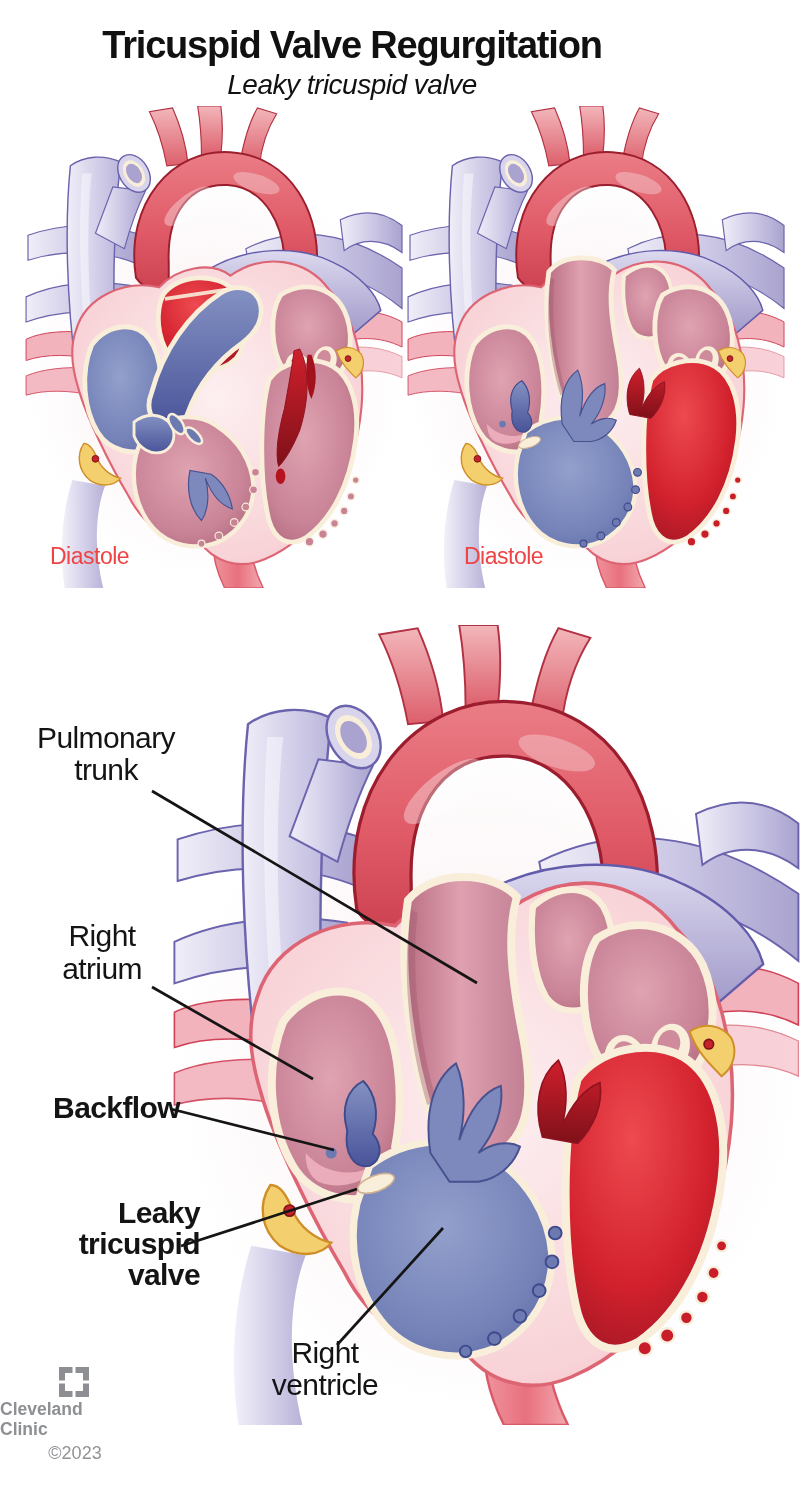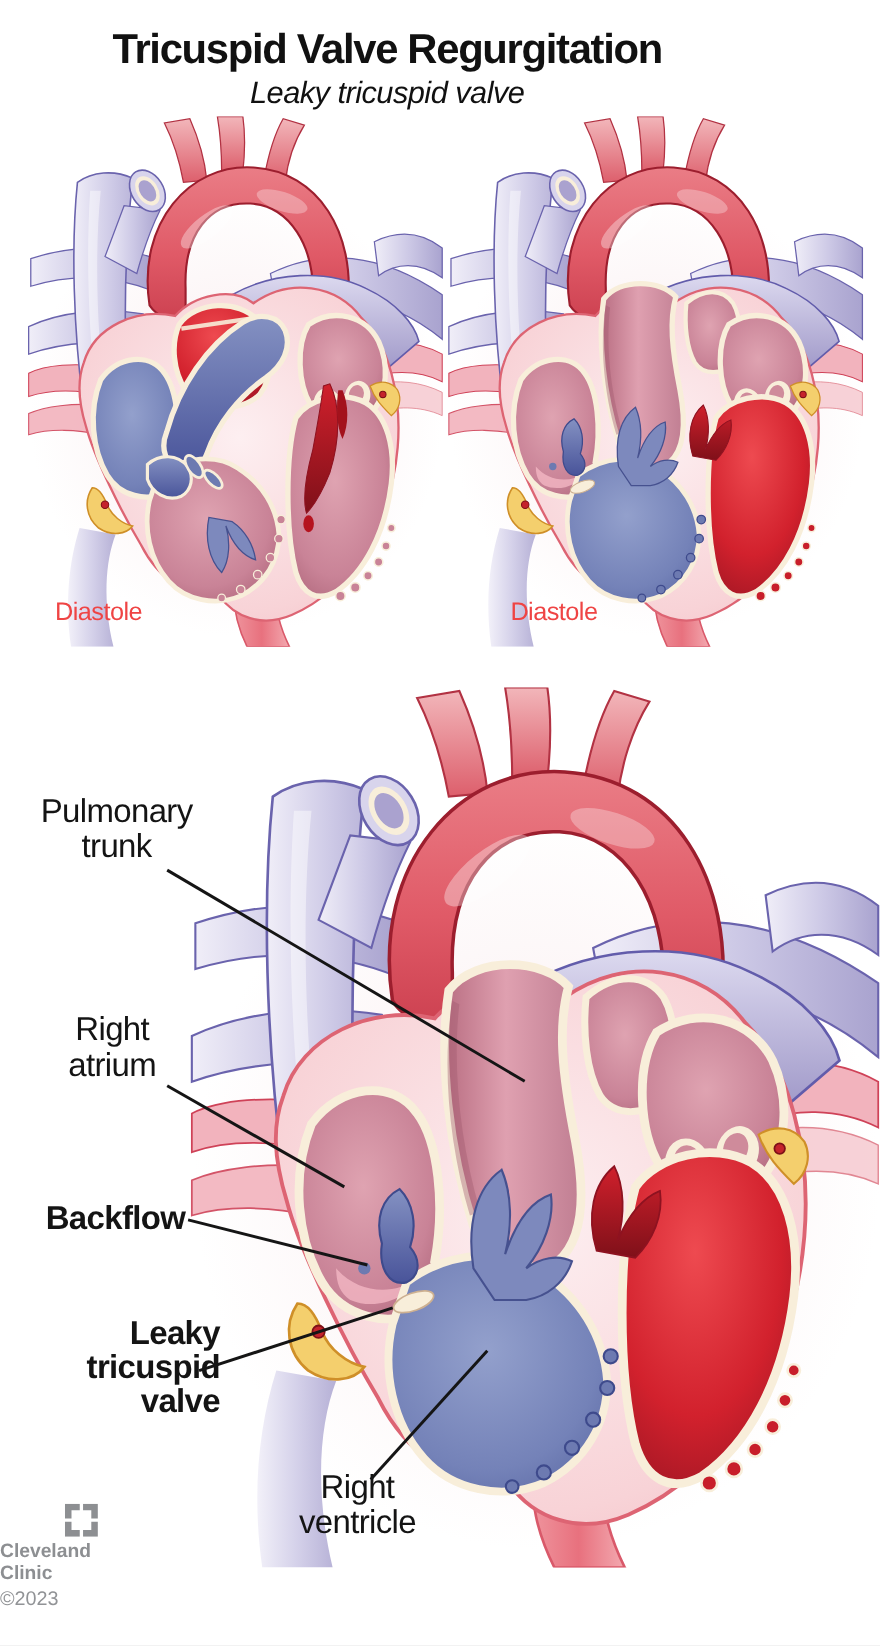--- a/index.html
+++ b/index.html
@@ -14,33 +14,33 @@
   .phase-label{position:absolute; font-size:23px; color:#ef4444; letter-spacing:-0.5px;}
   #diastole-label{left:50px; top:543px;}
   #systole-label{left:464px; top:543px;}
   .lbl{
     position:absolute; color:#141414; font-size:30px; line-height:32px;
     letter-spacing:-0.6px; text-align:center; white-space:pre-line;
   }
   .lbl.bold{font-weight:bold;}
   #lbl-pulmonary-trunk{left:18px; top:722px; width:176px;}
   #lbl-right-atrium{left:14px; top:919px; width:176px; line-height:33px;}
-  #lbl-backflow{left:30px; top:1092px; width:150px; text-align:center; white-space:nowrap;}
+  #lbl-backflow{left:30px; top:1092px; width:150px; text-align:right; white-space:nowrap;}
   #lbl-leaky-valve{left:20px; top:1197px; width:180px; line-height:31px;text-align:right;}
   #lbl-right-ventricle{left:238px; top:1337px; width:174px;}
   .heart-svg{position:absolute;}
   #heart-diastole{left:22px; top:106px;}
   #heart-systole{left:404px; top:106px;}
   #heart-big{left:168px; top:625px;}
   #leader-lines{position:absolute; left:0; top:0; pointer-events:none;}
   #footer{position:absolute; left:0; top:1360px; width:150px;}
   #cc-logo{position:absolute; left:59px; top:7px;}
   #cc-name{position:absolute; left:0; top:40px; width:150px; text-align:left;
     font-weight:bold; font-size:17.5px; line-height:19.5px; color:#8d8f92; white-space:pre-line;}
-  #cc-copy{position:absolute; left:0; top:83px; width:150px; text-align:left;
+  #cc-copy{position:absolute; left:0; top:83px; width:150px; text-align:center;
     font-size:18px; color:#919396;}
 </style>
 </head>
 <body>
 
 <svg width="0" height="0" style="position:absolute" aria-hidden="true">
   <defs>
     <linearGradient id="gLav" x1="0" y1="0" x2="1" y2="0">
       <stop offset="0" stop-color="#f0eef8"></stop>
         <stop offset=".5" stop-color="#cdc9e6"></stop>

